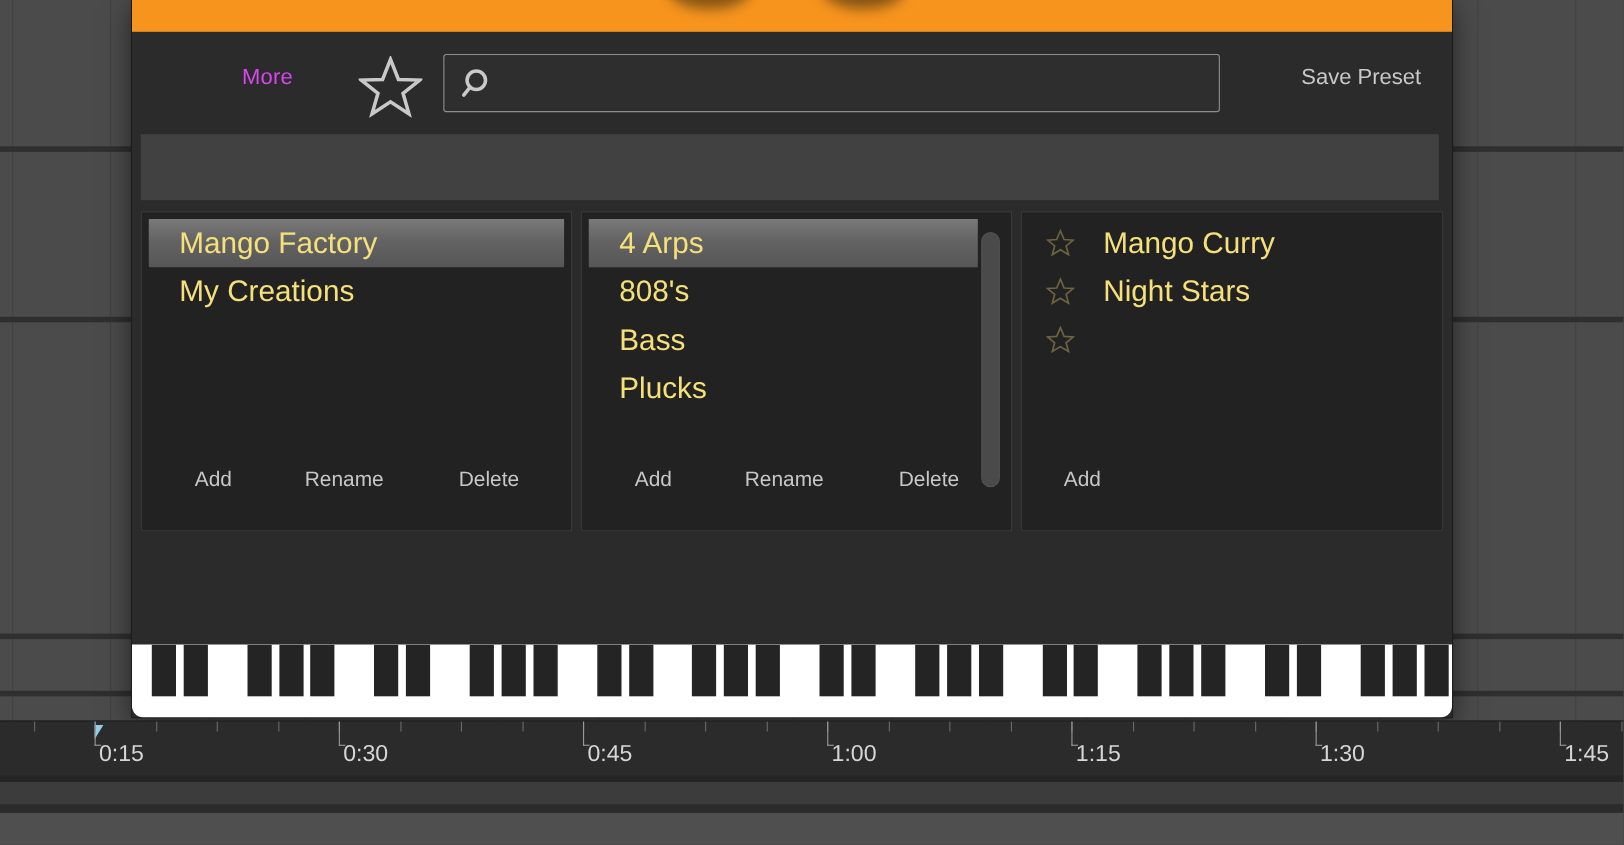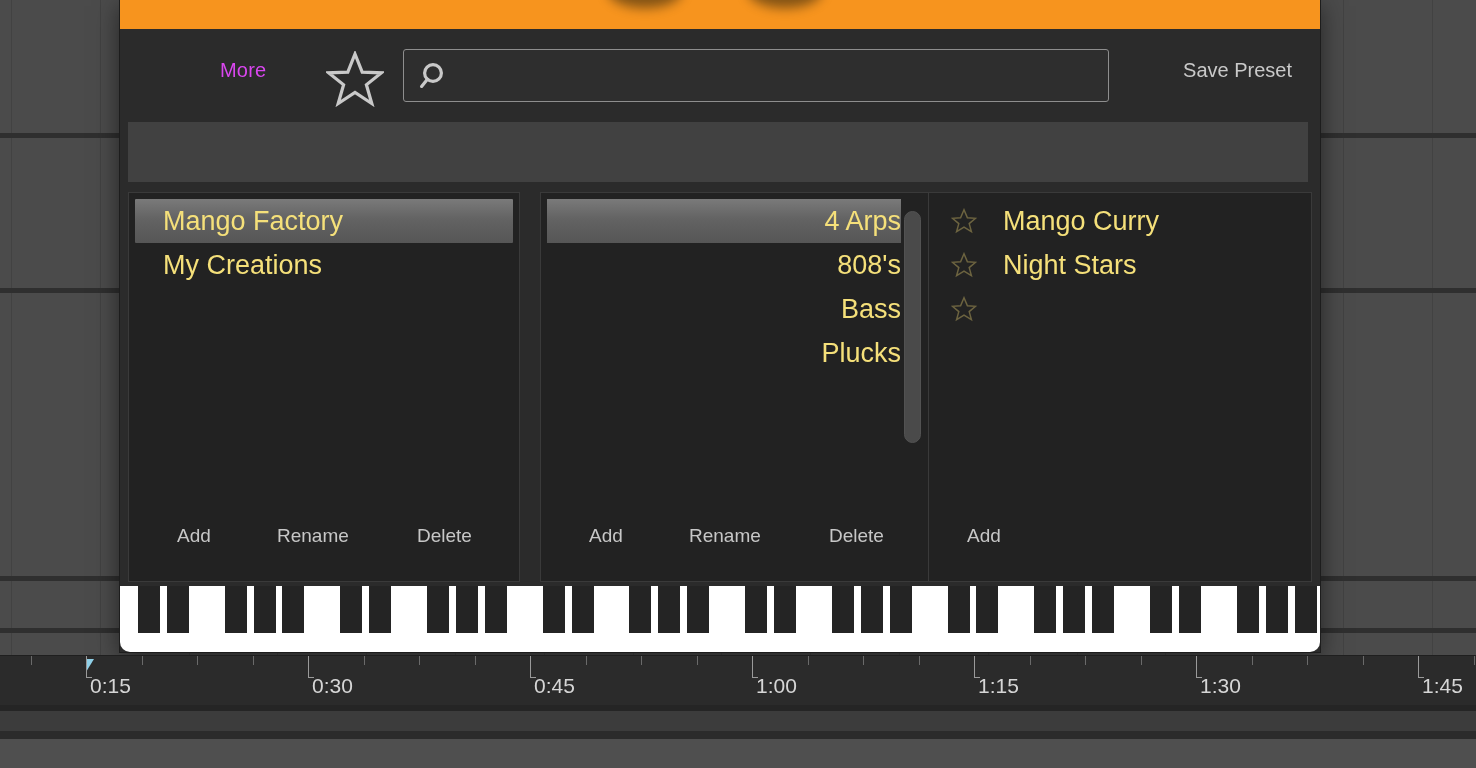--- a/index.html
+++ b/index.html
@@ -94,28 +94,28 @@
     width: 1180px; height: 60px;
     background: #414141;
   }
 
   
   .cols {
     position: absolute; left: 8px; top: 192px;
     width: 1184px; height: 390px;
   }
   .col {
-    position: absolute; top: 0; height: 390px;
+    position: absolute; top: 0; height: 291px;
     background: #222222;
     border: 1px solid #3a3a3a;
     box-sizing: border-box;
     overflow: hidden;
   }
   .col-a { left: 0;    width: 392px; }
-  .col-b { left: 412px; width: 392px; text-align: right; }
+  .col-b { left: 400px; width: 392px; }
   .col-c { left: 800px; width: 384px; }
 
   .list {
     position: absolute; left: 0; top: 6px; right: 0; height: 290px;
     overflow: hidden;
   }
   .list-item {
     position: relative;
     height: 44px; line-height: 44px;
     padding-left: 28px;

